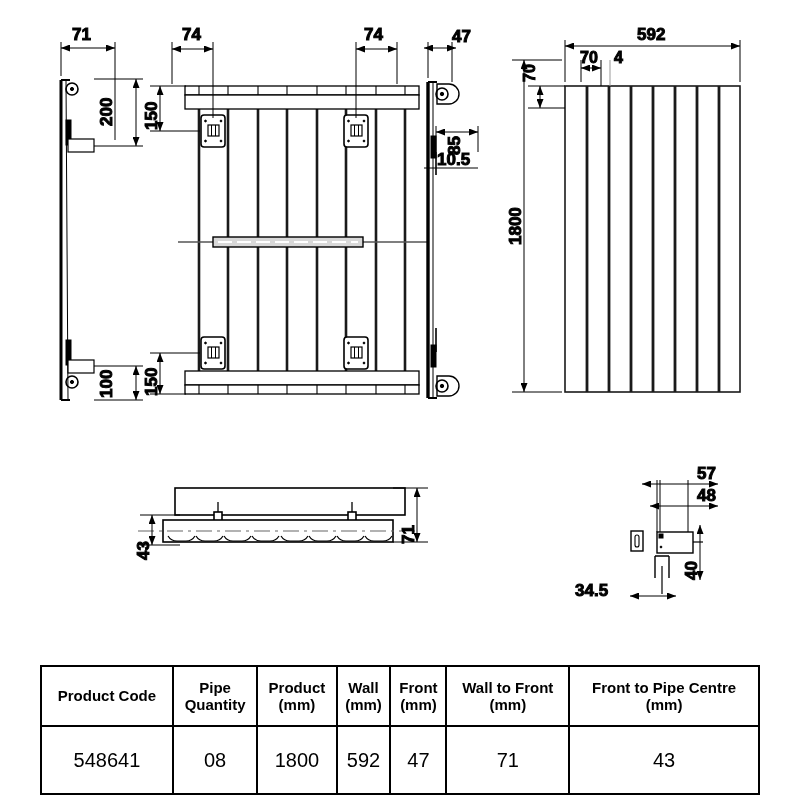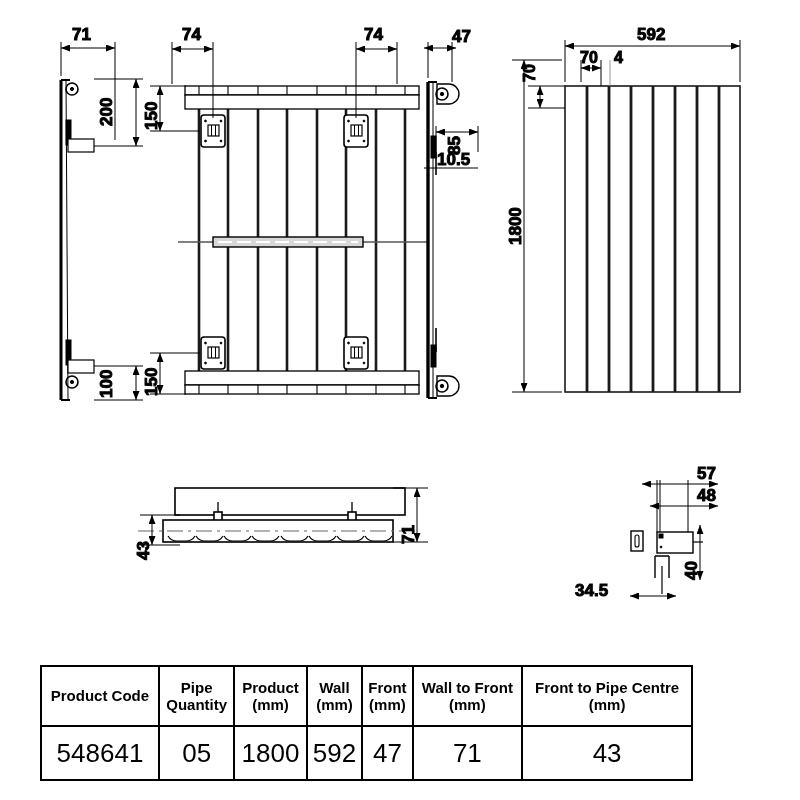--- a/index.html
+++ b/index.html
@@ -3,24 +3,24 @@
 <meta charset="utf-8">
 <style>
   html,body{margin:0;padding:0;background:#ffffff;}
   body{width:800px;height:800px;position:relative;overflow:hidden;
        font-family:"Liberation Sans",sans-serif;color:#000;}
   .stage{position:absolute;inset:0;text-decoration:underline;}
   svg{display:block;}
   .dimtxt{font-family:"Liberation Sans",sans-serif;font-weight:bold;font-size:17px;fill:#000;}
   .dimtxt.small{font-size:16px;}
   
-  #spec-table{position:absolute;left:40px;top:665px;width:653px;border-collapse:collapse;}
+  #spec-table{position:absolute;left:40px;top:665px;width:720px;border-collapse:collapse;}
   #spec-table td,#spec-table th{border:2px solid #000;text-align:center;vertical-align:middle;}
   #spec-table thead th{font-size:15px;font-weight:bold;line-height:1.15;padding:7px 2px;height:44px;}
-  #spec-table tbody td{font-size:26px;font-weight:normal;padding:6px 2px;height:40px;}
+  #spec-table tbody td{font-size:20px;font-weight:normal;padding:13px 2px;height:40px;}
   .hdr-l2{display:block;font-weight:bold;}
 </style>
 </head>
 <body>
 
 <div class="stage">
 
 <svg width="800" height="660" viewBox="0 0 800 660">
   <defs>
     <marker id="ar" markerWidth="9" markerHeight="7" refX="9" refY="3.5" orient="auto">
@@ -337,21 +337,21 @@
       </th>
       <th>
         <span>Front to Pipe Centre</span>
         <span class="hdr-l2">(mm)</span>
       </th>
     </tr>
   </thead>
   <tbody>
     <tr>
       <td>548641</td>
-      <td>05</td>
+      <td>08</td>
       <td>1800</td>
       <td>592</td>
       <td>47</td>
       <td>71</td>
       <td>43</td>
     </tr>
   </tbody>
 </table>
 
 </div>

